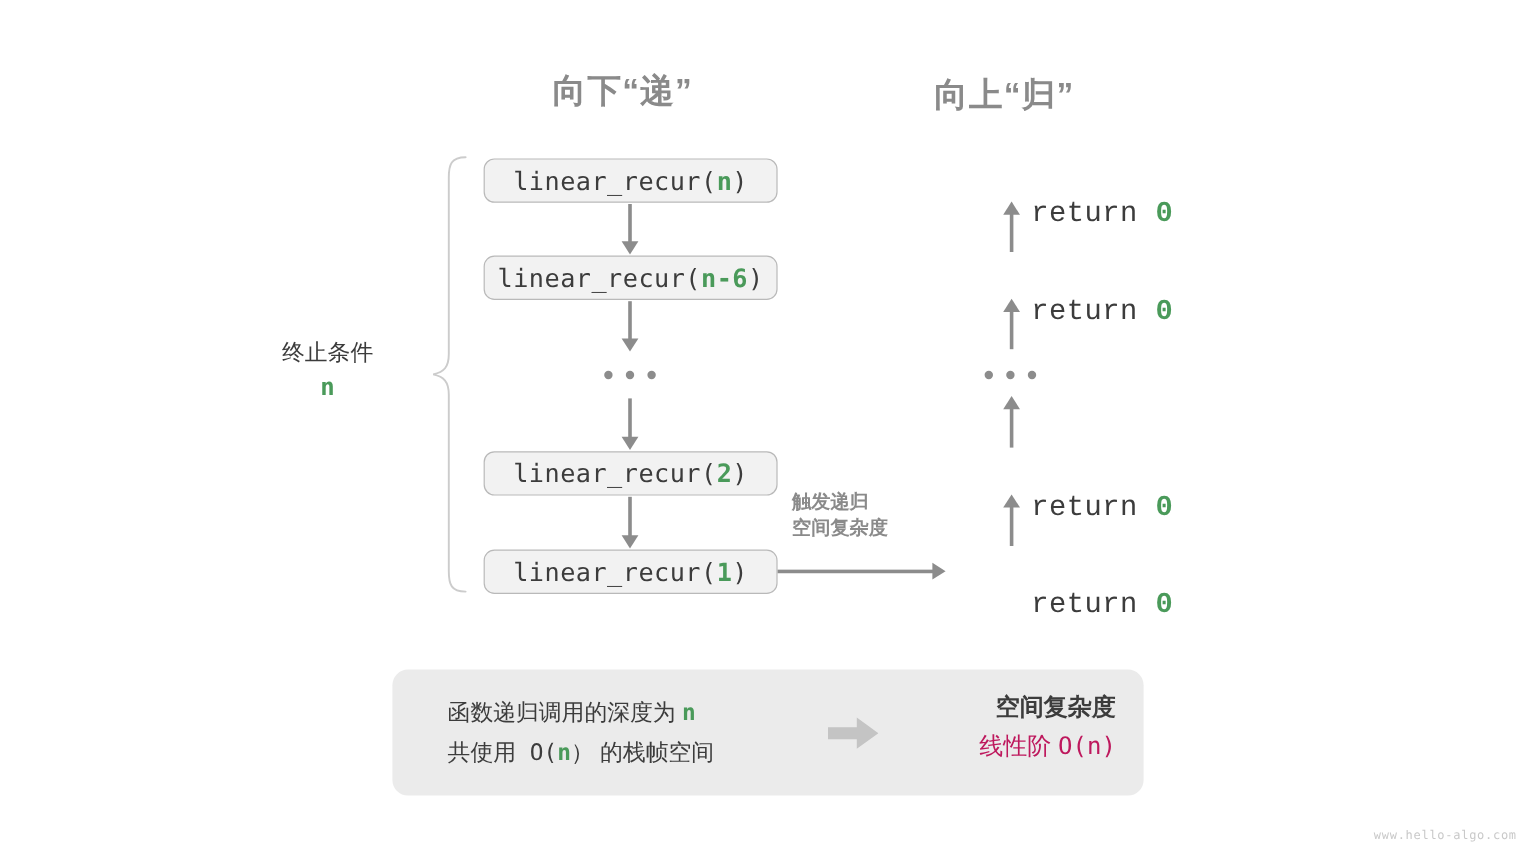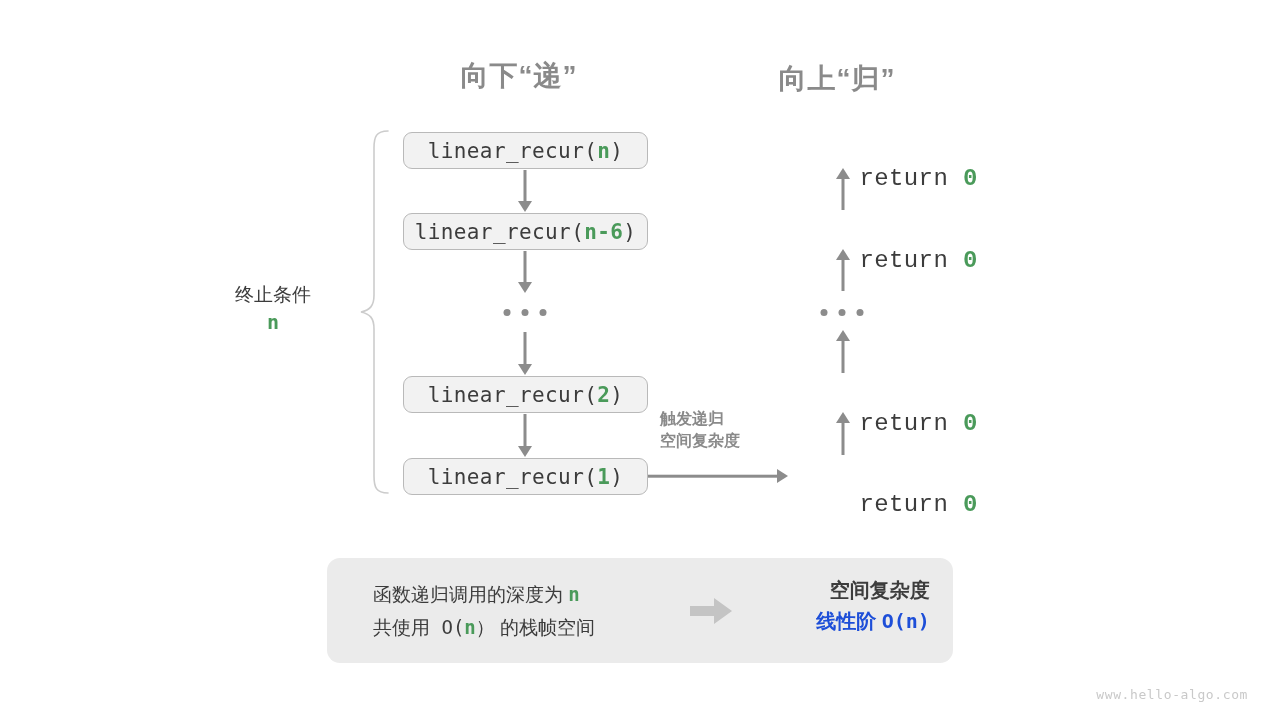--- a/index.html
+++ b/index.html
@@ -140,30 +140,30 @@
   }
   #summary-right {
     position:absolute; left:873px; top:575px;
     transform:translateX(-50%);
     text-align:right; white-space:nowrap;
   }
   #summary-right .title {
     display:block; font-size:20px; font-weight:bold; color:#3c3c3c; line-height:31px;
   }
   #summary-right .value {
-    display:block; font-size:20px; font-weight:bold; color:#1d4ed8; line-height:31px;
+    display:block; font-size:20px; font-weight:normal; color:#be185d; line-height:31px;
     white-space:pre;
   }
   #summary-right .value .mono { font-family:"DejaVu Sans Mono","Liberation Mono",monospace; }
 
   
   #watermark {
-    position:absolute; right:32px; bottom:18px;
+    position:absolute; right:16px; bottom:18px;
     font-family:"DejaVu Sans Mono","Liberation Mono",monospace;
-    font-size:13px; color:#c9c9c9; letter-spacing:0.6px;
+    font-size:10px; color:#c9c9c9; letter-spacing:0.6px;
   }
 </style>
 </head>
 <body>
 
 <div class="stage">
 
   <div class="col-head" id="head-down">向下“递”</div>
   <div class="col-head" id="head-up">向上“归”</div>
 

